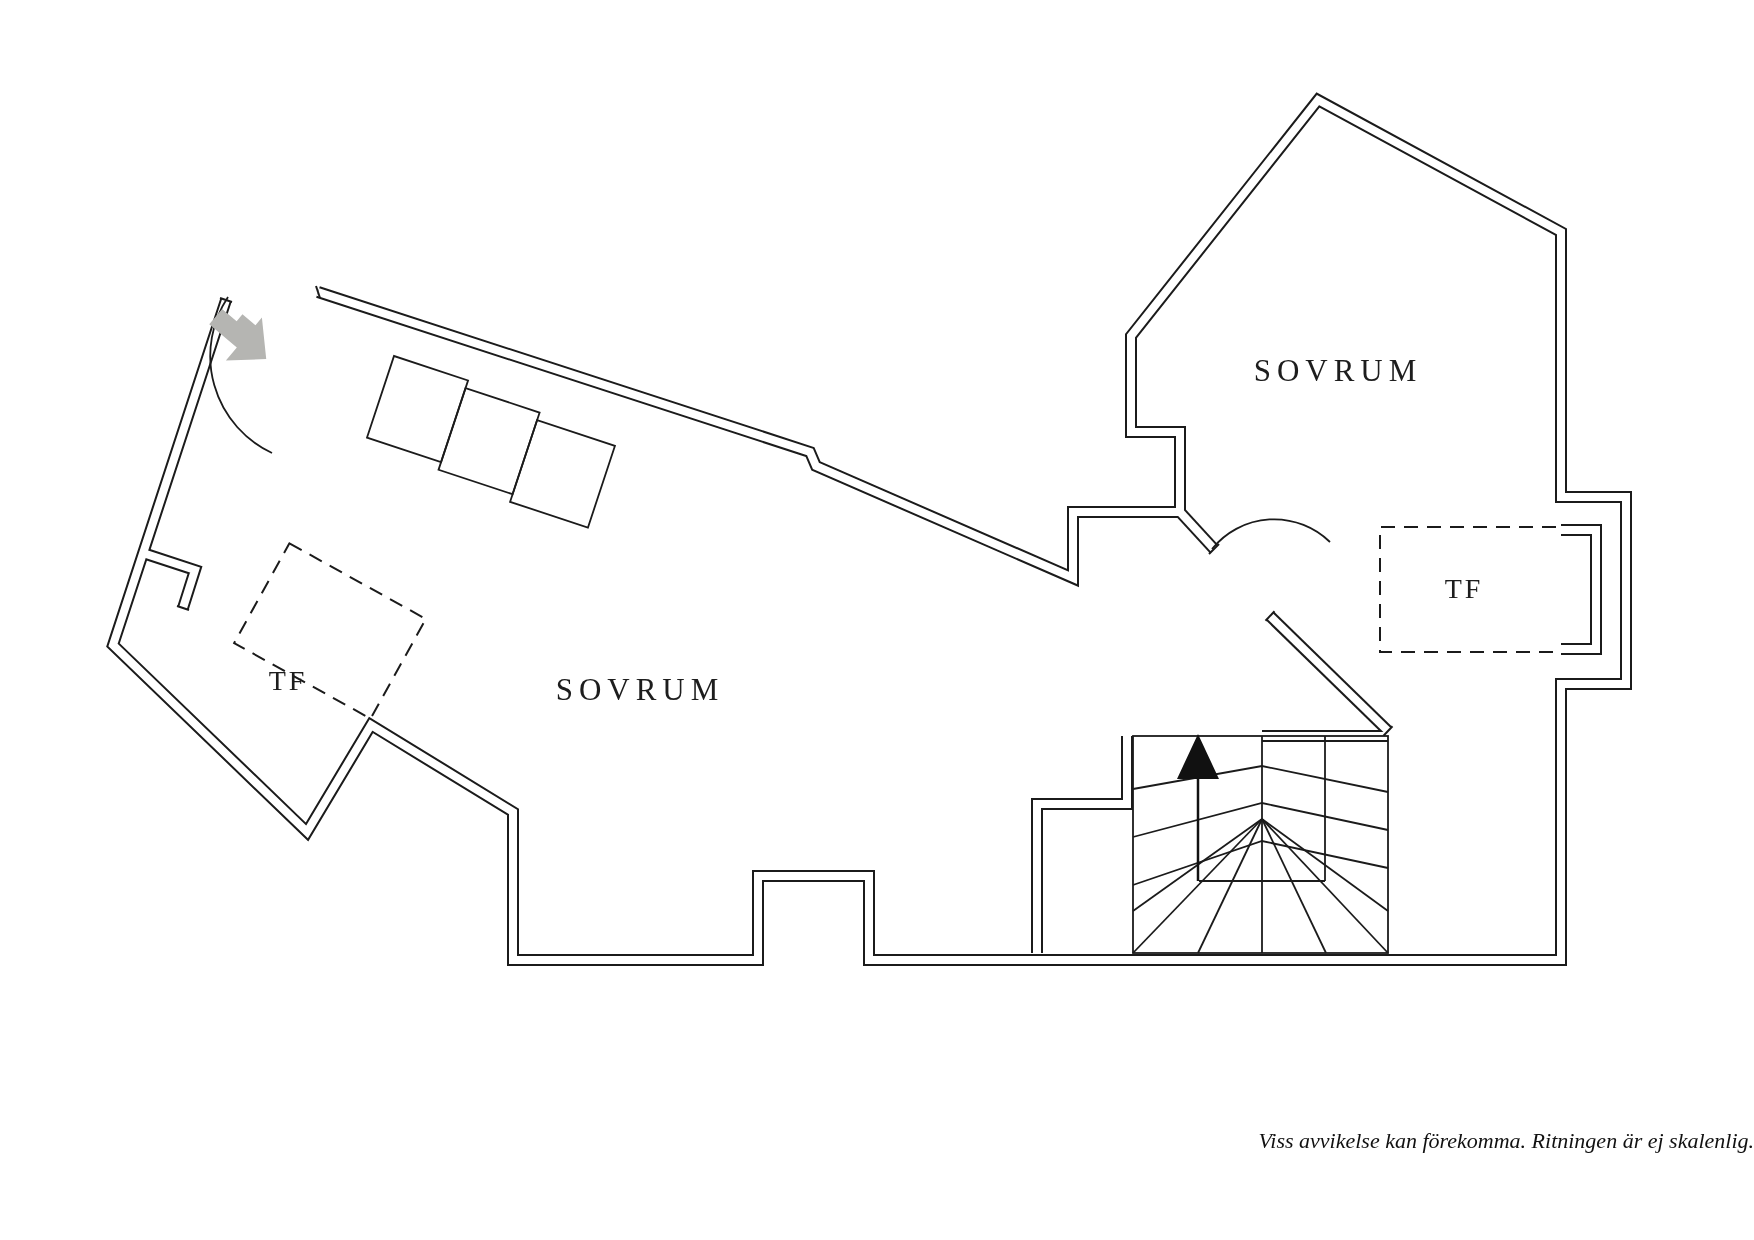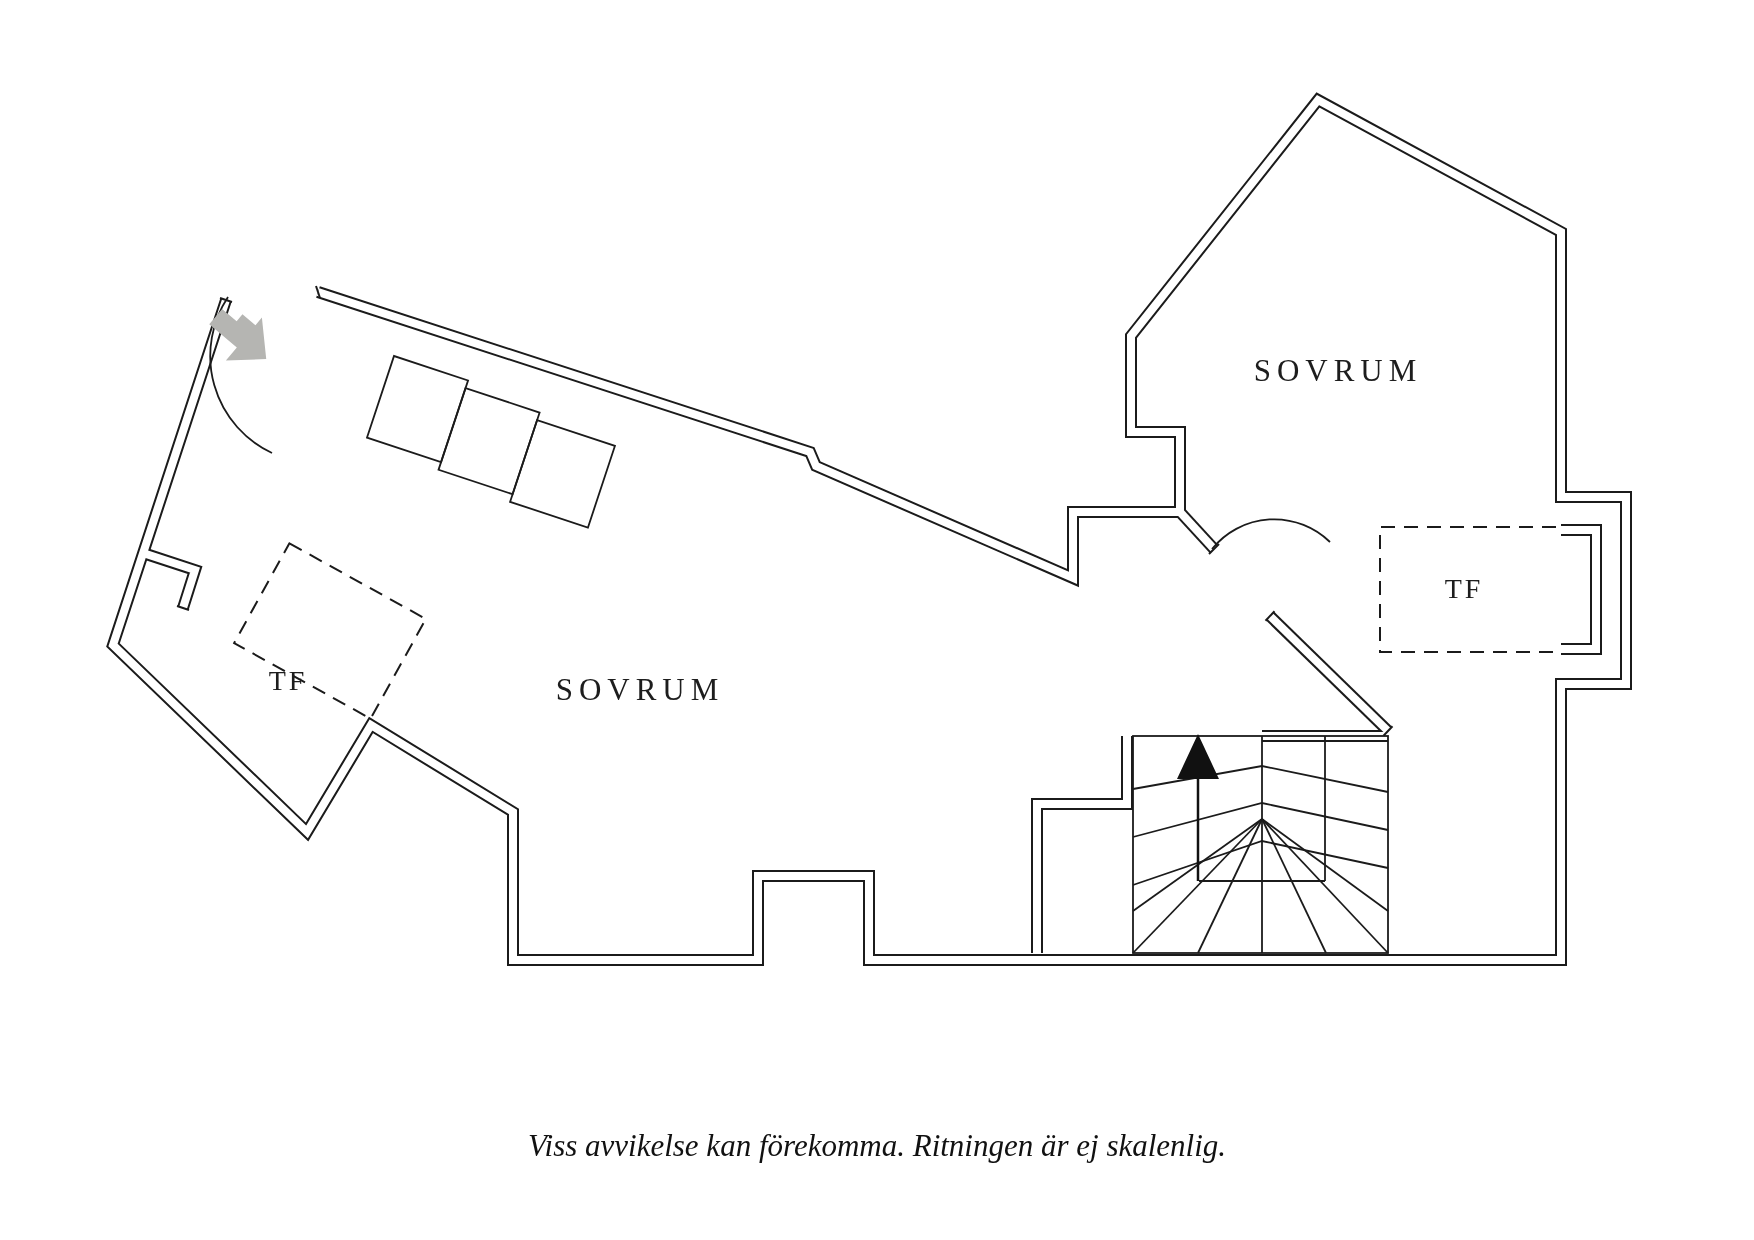--- a/index.html
+++ b/index.html
@@ -7,22 +7,22 @@
         font-family:"Liberation Serif","DejaVu Serif",serif;}
   svg{position:absolute;left:0;top:0;}
   
   .wall-outer{fill:none;stroke:#1b1b1b;stroke-width:12;stroke-linejoin:miter;stroke-linecap:butt;}
   .wall-inner{fill:none;stroke:#ffffff;stroke-width:8;stroke-linejoin:miter;stroke-linecap:butt;}
   .thin{fill:none;stroke:#1b1b1b;stroke-width:1.8;}
   .cap{fill:none;stroke:#1b1b1b;stroke-width:2;}
   .dashed{fill:none;stroke:#1b1b1b;stroke-width:2;stroke-dasharray:14 9;}
   .room-label{font-size:31px;letter-spacing:6px;fill:#1d1d1d;}
   .tf-label{font-size:28px;letter-spacing:3px;fill:#1d1d1d;}
-  .caption{position:absolute;left:0;top:1128px;width:100%;text-align:center;
-           font-style:italic;font-size:31px;color:#111;}
+  .caption{position:absolute;left:0;top:1128px;width:100%;text-align:right;
+           font-style:italic;font-size:22px;color:#111;}
 </style>
 </head>
 <body>
 
 <div class="page">
   <svg width="1754" height="1240" viewBox="0 0 1754 1240">
 
     <g>
 
       <path class="wall-outer" d="M226,300 L113,645 L307,832 L371,725 L513,812 L513,960

